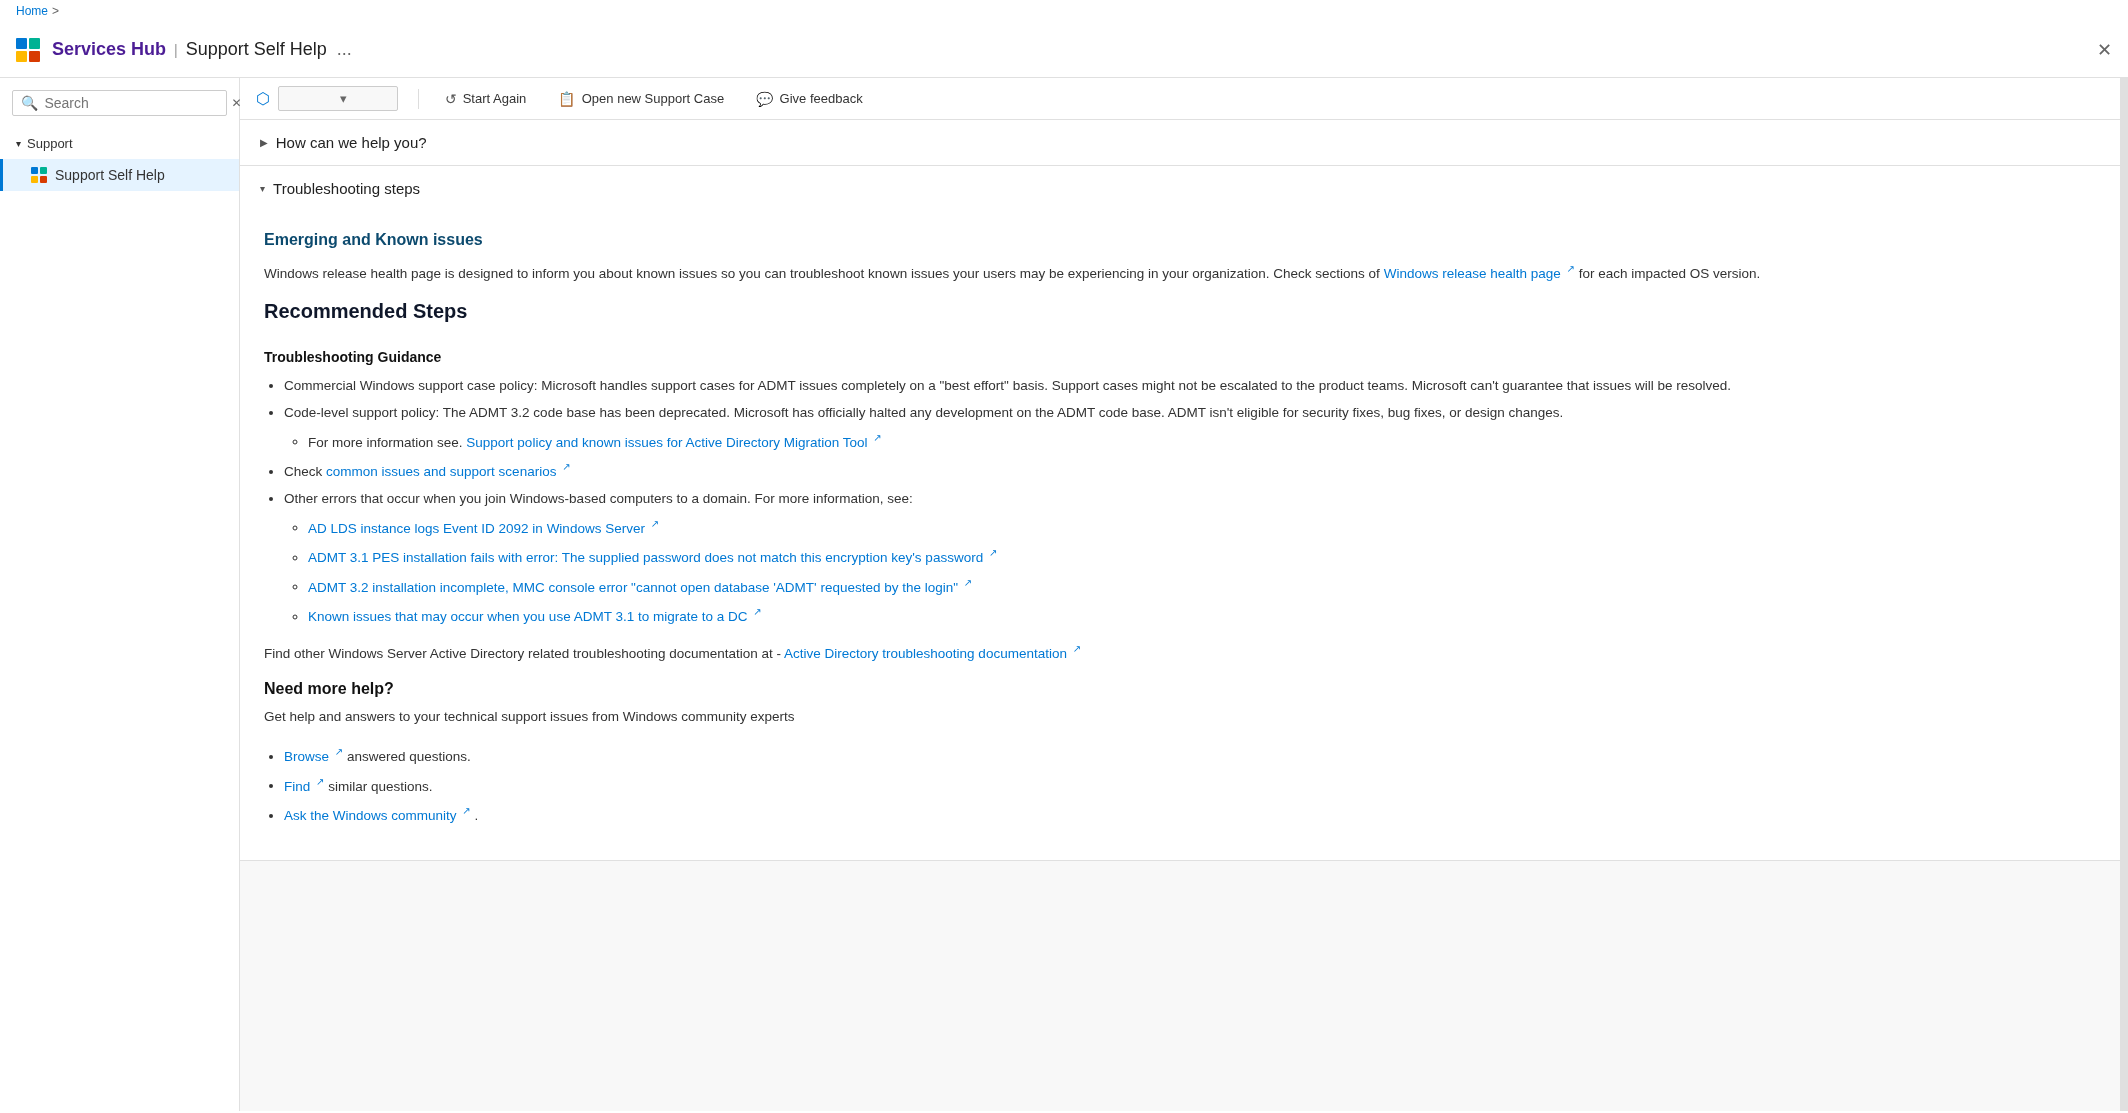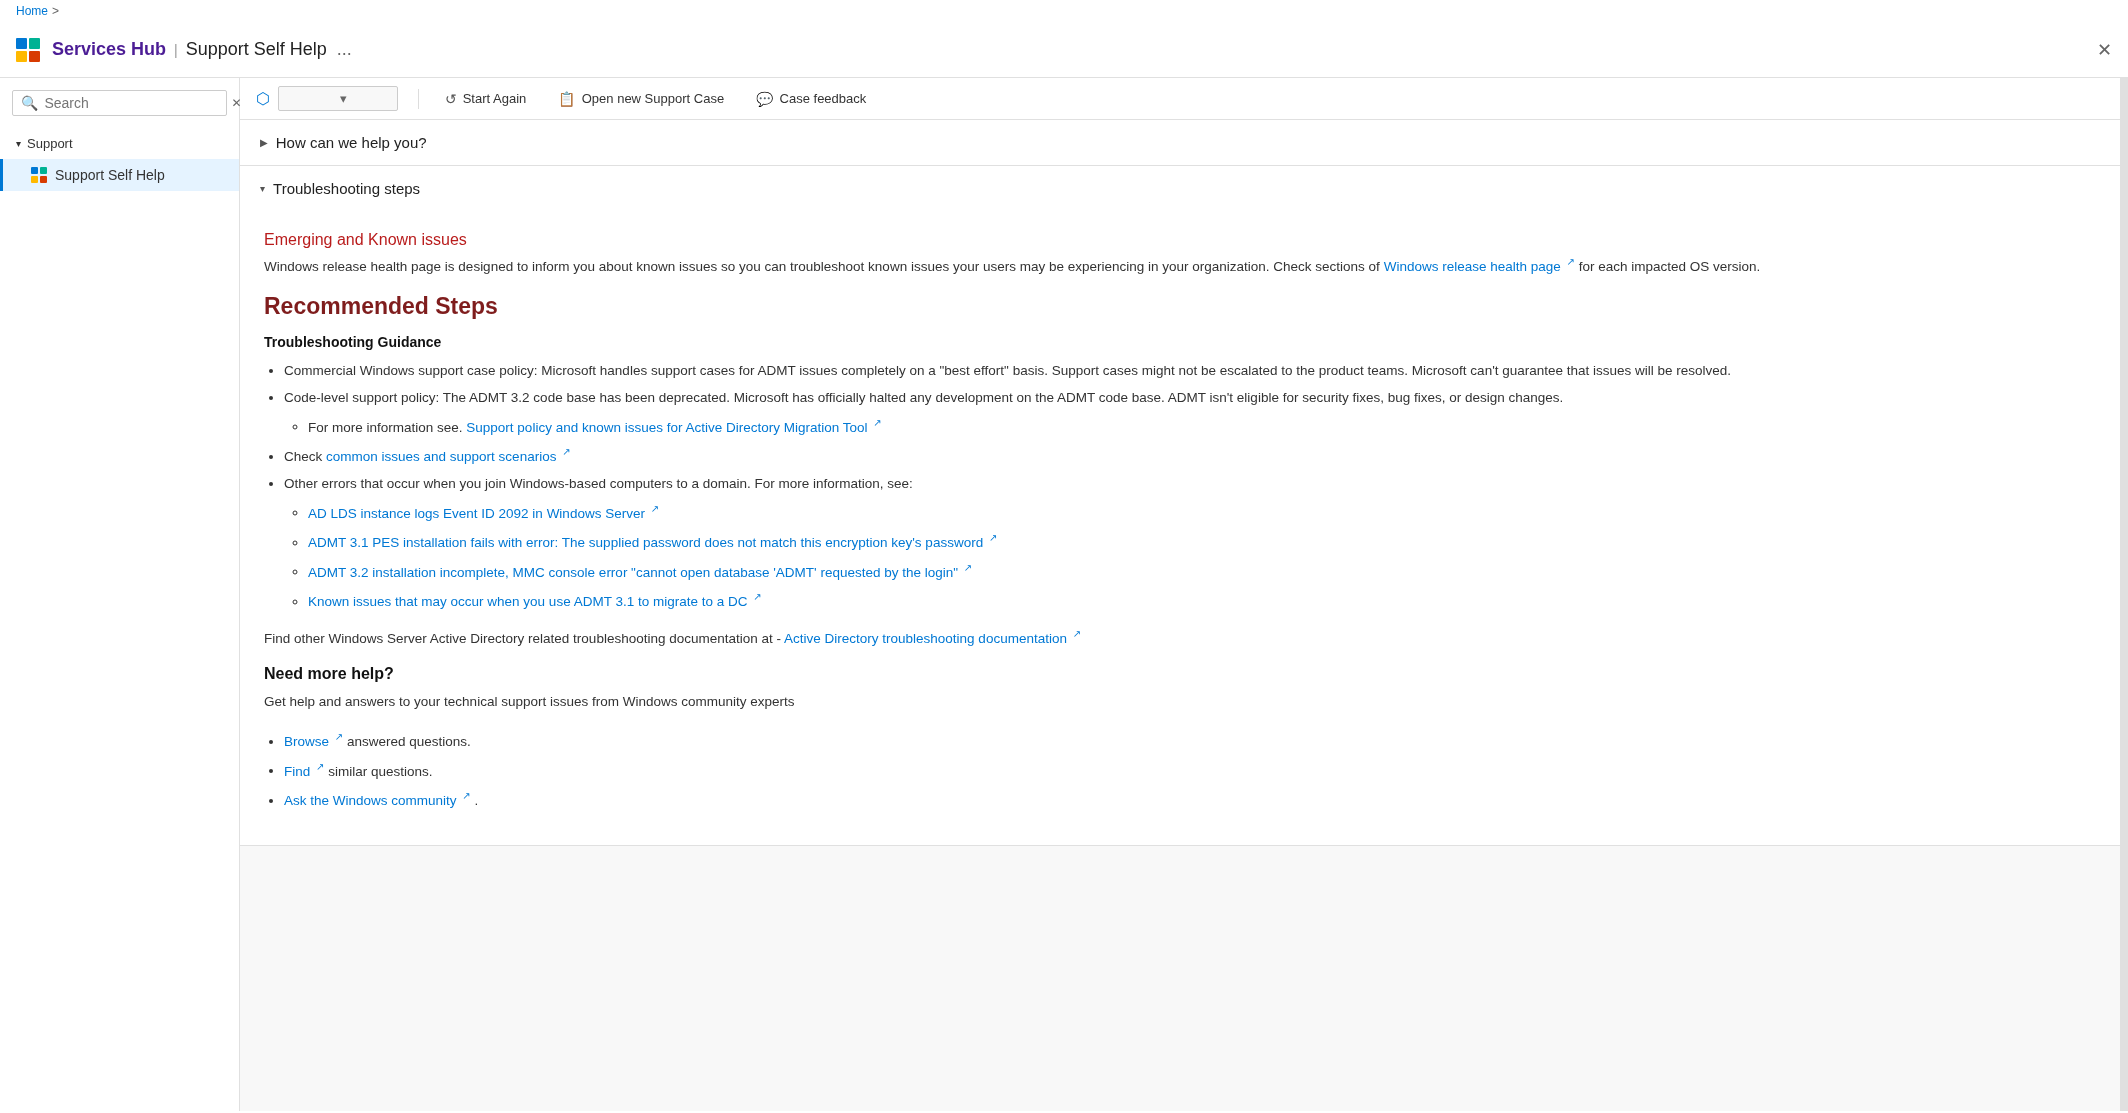--- a/index.html
+++ b/index.html
@@ -102,24 +102,24 @@
     }
     .accordion-header {
       display: flex; align-items: center; gap: 8px;
       padding: 14px 20px; cursor: pointer; font-size: 15px; font-weight: 500;
       color: #222;
     }
     .accordion-header .acc-chevron { font-size: 10px; color: #555; }
 
     
     .ts-content { padding: 20px 24px; }
-    .section-title { font-size: 16px; font-weight: 400; margin-bottom: 5px; color: #b91c1c; }
+    .section-title { font-size: 16px; font-weight: 700; margin-bottom: 12px; color: #0c4a6e; }
     .section-text { font-size: 13.5px; line-height: 1.6; color: #333; margin-bottom: 16px; }
     .section-link { color: #0078d4; cursor: pointer; }
-    .recommended-title { font-size: 23px; font-weight: 700; margin-bottom: 14px; color: #7f1d1d; }
+    .recommended-title { font-size: 20px; font-weight: 700; margin-bottom: 26px; color: #0f172a; }
     .guidance-title { font-size: 14px; font-weight: 700; margin-bottom: 10px; color: #111; }
     .bullet-list { list-style: disc; padding-left: 20px; margin-bottom: 12px; }
     .bullet-list li { font-size: 13.5px; line-height: 1.7; color: #333; margin-bottom: 4px; }
     .sub-list { list-style: circle; padding-left: 24px; margin-top: 4px; }
     .sub-list li { font-size: 13.5px; line-height: 1.7; }
     .find-other { font-size: 13.5px; line-height: 1.6; color: #333; margin-bottom: 16px; }
     .need-help-title { font-size: 16px; font-weight: 700; margin-bottom: 8px; color: #111; }
     .ext-icon { font-size: 10px; color: #0078d4; margin-left: 2px; vertical-align: super; }
 
     
@@ -192,21 +192,21 @@
       <div class="toolbar-item">
         <span class="toolbar-icon">↺</span>
         <span>Start Again</span>
       </div>
       <div class="toolbar-item">
         <span class="toolbar-icon">📋</span>
         <span>Open new Support Case</span>
       </div>
       <div class="toolbar-item">
         <span class="toolbar-icon">💬</span>
-        <span>Case feedback</span>
+        <span>Give feedback</span>
       </div>
     </div>
 
     <div class="content-area">
 
       <div class="accordion-section">
         <div class="accordion-header">
           <span class="acc-chevron">▶</span>
           <span>How can we help you?</span>
         </div>

